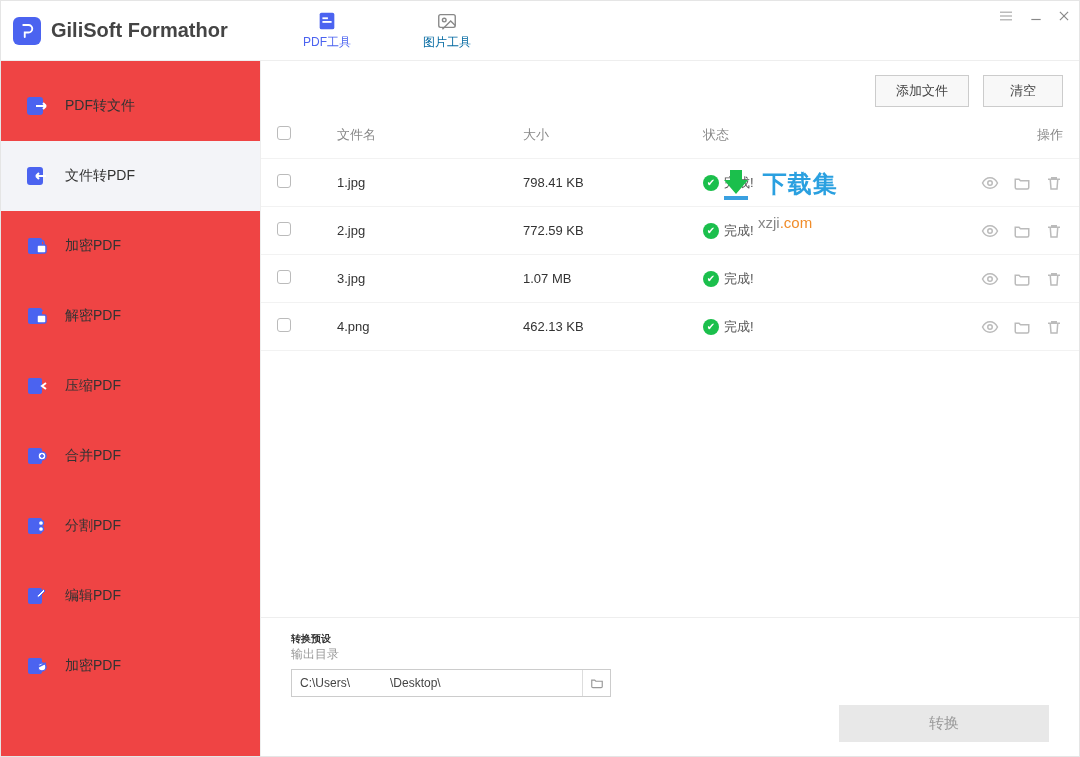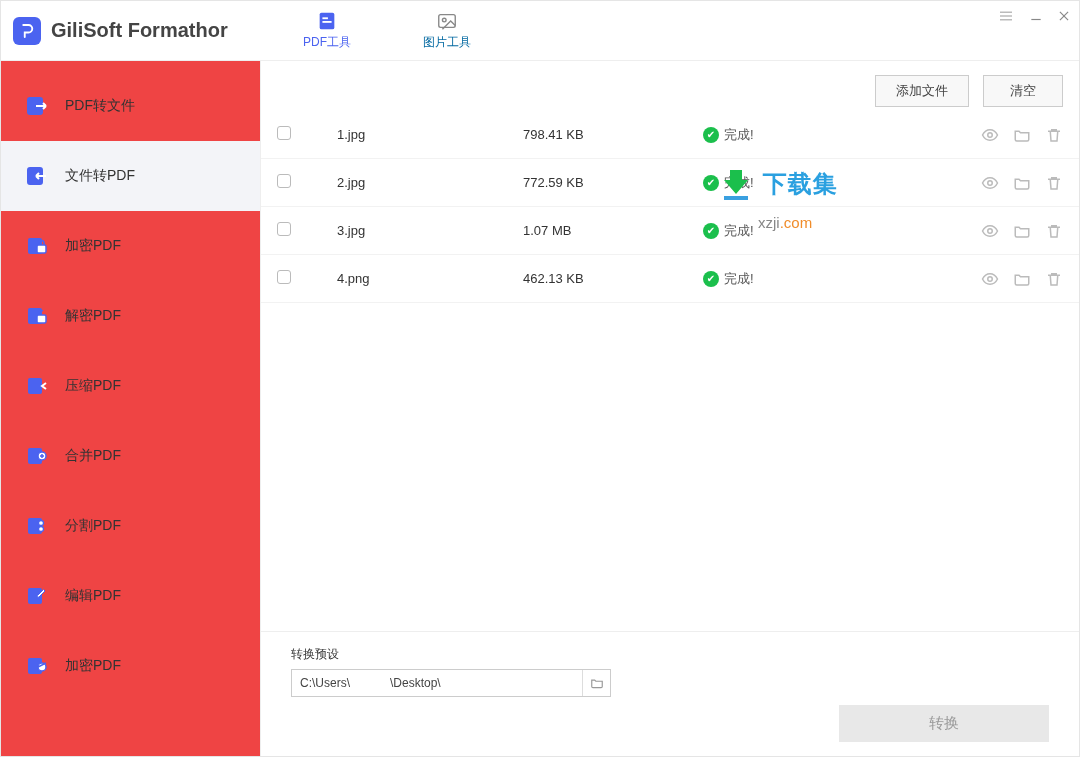--- a/index.html
+++ b/index.html
@@ -35,21 +35,21 @@
 .table-head { color: #888; font-size: 13px; }
 .col-status { text-align: left; }
 .col-ops { text-align: right; display: flex; justify-content: flex-end; gap: 14px; }
 .chk { width: 14px; height: 14px; border: 1.5px solid #bbb; border-radius: 3px; display: inline-block; }
 .status-pill { display: inline-flex; align-items: center; gap: 5px; color: #555; }
 .status-ico { width: 16px; height: 16px; background: #1bbf4c; border-radius: 50%; display: inline-flex; align-items: center; justify-content: center; color: #fff; font-size: 10px; }
 .op-ico { width: 18px; height: 18px; color: #bbb; cursor: pointer; }
 
 
 .bottom-panel { border-top: 1px solid #eee; padding: 14px 30px 14px 30px; }
-.preset-title { font-weight: 400; font-size: 12px; margin-bottom: 6px; }
+.preset-title { font-weight: 700; font-size: 10px; margin-bottom: 0; }
 .out-label { color: #999; font-size: 12px; margin-bottom: 6px; }
 .path-field { display: flex; align-items: center; border: 1px solid #ccc; height: 28px; width: 320px; background: #fff; }
 .path-field input { border: none; flex: 1; padding: 0 8px; font-size: 12px; outline: none; color: #444; }
 .path-browse { width: 28px; height: 100%; border-left: 1px solid #ddd; display: flex; align-items: center; justify-content: center; color: #999; cursor: pointer; }
 .convert-bar { display: flex; justify-content: flex-end; margin-top: 8px; }
 .convert-btn { width: 210px; height: 37px; background: #e8e8e8; color: #999; border: none; font-size: 15px; cursor: not-allowed; }
 
 
 .watermark { position: absolute; left: 715px; top: 165px; font-size: 24px; font-weight: 700; pointer-events: none; }
 .watermark .l1 { color: #2aa0e0; letter-spacing: 1px; }
@@ -204,20 +204,27 @@
   </div>
 </div>
 
 <div class="main">
   <div class="main-toolbar">
     <button class="btn primary-gray">添加文件</button>
     <button class="btn primary-gray">清空</button>
   </div>
 
   <div class="table">
+    <div class="table-head">
+      <span><span class="chk"></span></span>
+      <span>文件名</span>
+      <span>大小</span>
+      <span class="col-status">状态</span>
+      <span style="text-align:right">操作</span>
+    </div>
 
     <div class="table-row">
       <span><span class="chk"></span></span>
       <span>1.jpg</span>
       <span>798.41 KB</span>
       <span class="status-pill">
           <span class="status-ico">✔</span>
           <span>完成!</span>
         </span>
       <span class="col-ops">
@@ -320,20 +327,21 @@
             <svg viewBox="0 0 24 24" width="18" height="18" fill="none" stroke="#bbb" stroke-width="2">
               <path d="M4 7h16M9 7V5h6v2m-8 0l1 13h8l1-13"></path>
             </svg>
           </span>
       </span>
     </div>
   </div>
 
   <div class="bottom-panel">
     <div class="preset-title">转换预设</div>
+    <div class="out-label">输出目录</div>
     <div class="path-field">
       <input type="text" value="C:\Users\            \Desktop\" style="">
       <span class="path-browse">
         <svg viewBox="0 0 24 24" width="14" height="14" fill="none" stroke="#999" stroke-width="2">
             <path d="M3 7h5l2 2h11v9a2 2 0 0 1-2 2H5a2 2 0 0 1-2-2V7z"></path>
           </svg>
       </span>
     </div>
     <div class="convert-bar">
       <button class="convert-btn">转换</button>

